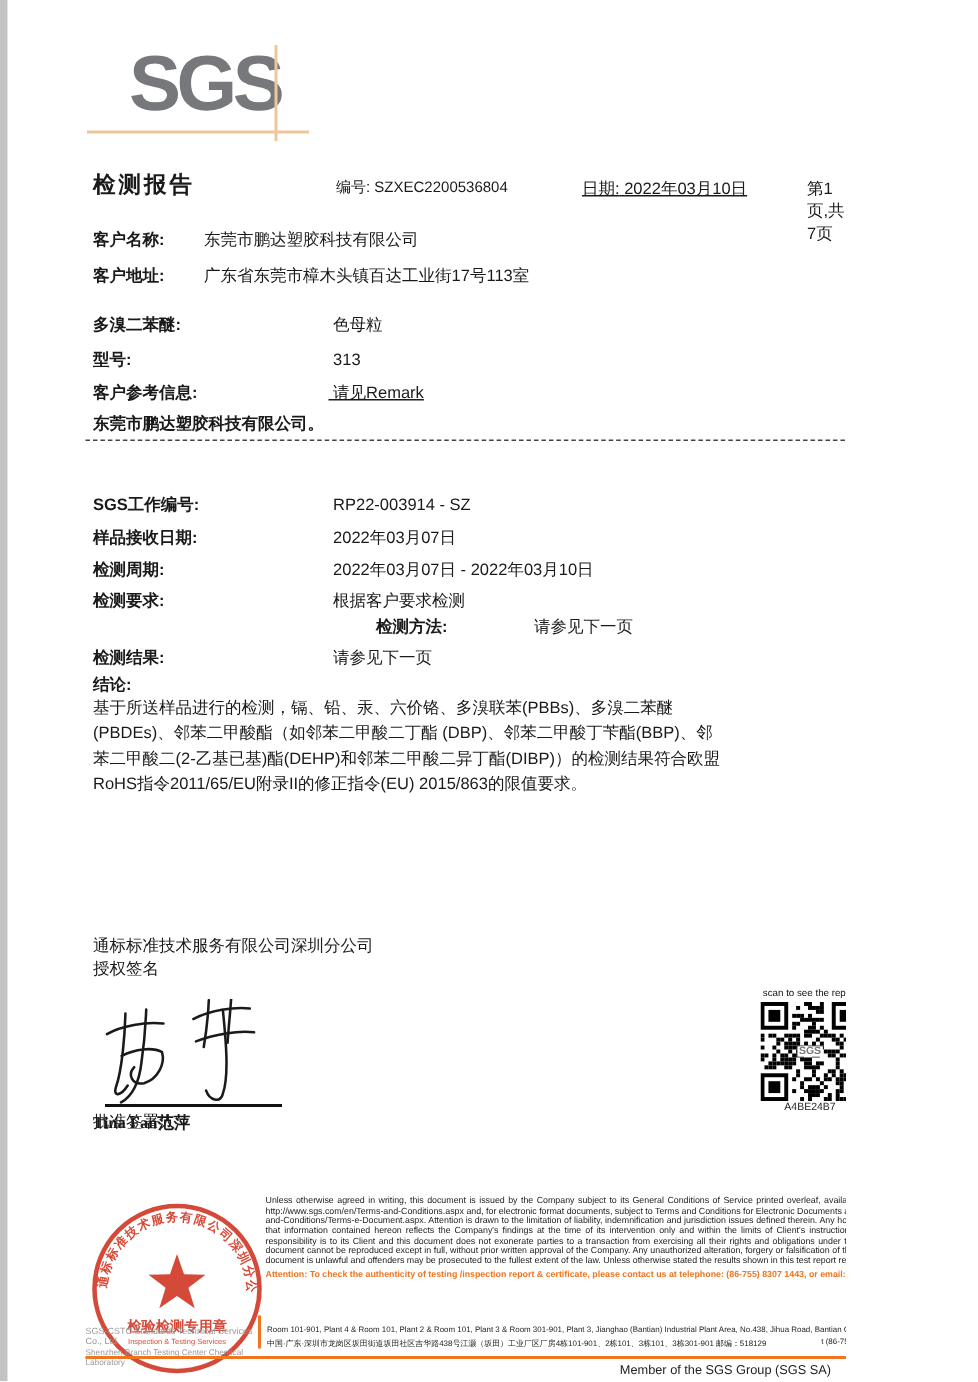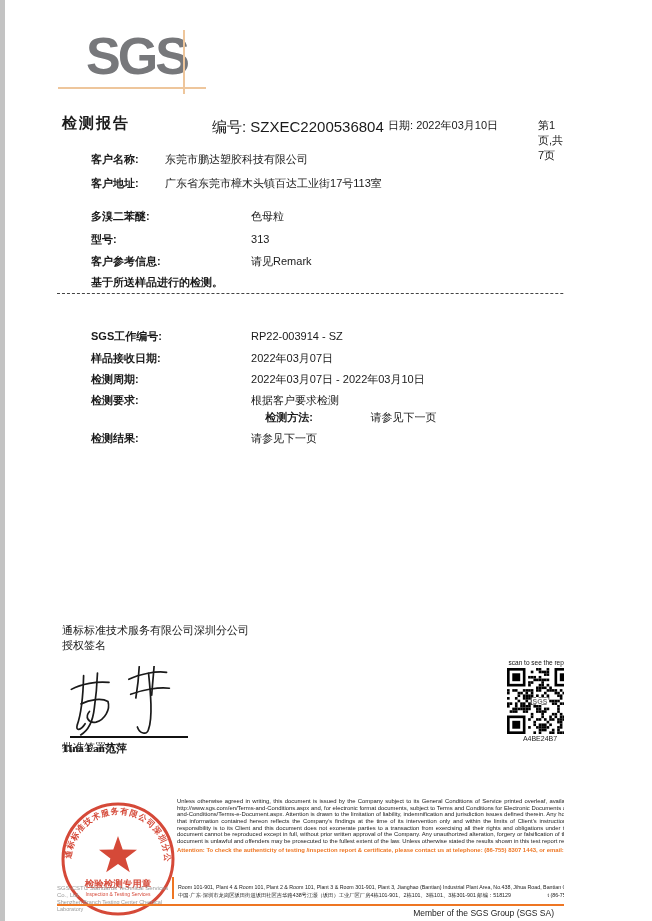--- a/index.html
+++ b/index.html
@@ -8,30 +8,30 @@
   .edge-strip{position:absolute;left:0;top:0;bottom:0;width:5px;background:#c3c3c3;}
 
   
   .logo-text{position:absolute;left:86px;top:30px;font-size:52px;font-weight:bold;
     color:#77787b;letter-spacing:-3px;line-height:1;}
   .logo-hline{position:absolute;left:58px;top:87px;width:148px;height:2px;background:#eec69c;}
   .logo-vline{position:absolute;left:183px;top:30px;width:2px;height:64px;background:#eec69c;}
 
   
   .doc-title{position:absolute;left:62px;top:114px;font-size:15px;font-weight:bold;letter-spacing:2px;}
-  .hdr-no{position:absolute;left:212px;top:118px;font-size:15px;}
-  .hdr-date{position:absolute;left:388px;top:118px;font-size:11px;}
+  .hdr-no{position:absolute;left:224px;top:118px;font-size:10px;}
+  .hdr-date{position:absolute;left:388px;top:118px;font-size:11px;text-decoration:underline;}
   .hdr-page{position:absolute;left:538px;top:118px;font-size:11px;}
 
-  .row{position:absolute;left:62px;right:8px;font-size:11px;white-space:nowrap;margin-left:29px;}
+  .row{position:absolute;left:62px;right:8px;font-size:11px;white-space:nowrap;}
   .row .lbl{display:inline-block;font-weight:bold;}
   .lblw-70{width:71px;}
   .lblw-157{width:157px;}
   .cl-r0{top:152px;} .cl-r1{top:176px;}
-  .sm-r0{top:209px;} .sm-r1{top:232px;} .sm-r2{top:254px;}
+  .sm-r0{top:209px;} .sm-r1{top:232px;} .sm-r2{top:254px;text-decoration:underline;}
   .sm-note{top:275px;font-weight:bold;}
   .dash-sep{position:absolute;left:57px;top:293px;width:591px;border-top:1.5px dashed #444;}
   .jb-r0{top:329px;} .jb-r1{top:351px;} .jb-r2{top:372px;}
   .jb-r3{top:393px;} .jb-r4{top:410px;text-align:center;} .jb-r5{top:431px;}
   .concl{top:449px;white-space:normal;}
   .concl .lbl{vertical-align:top;}
   .concl .val{display:inline-block;width:424px;line-height:17px;vertical-align:top;}
 
   
   .sig-company{position:absolute;left:62px;top:623px;font-size:11px;}
@@ -95,21 +95,21 @@
     <span class="val">色母粒</span>
   </div>
   <div class="row sm-r1">
     <span class="lbl lblw-157">型号:</span>
     <span class="val">313</span>
   </div>
   <div class="row sm-r2">
     <span class="lbl lblw-157">客户参考信息:</span>
     <span class="val">请见Remark</span>
   </div>
-  <div class="row sm-note">基于所送样品进行的检测。</div>
+  <div class="row sm-note">东莞市鹏达塑胶科技有限公司。</div>
 
   <div class="dash-sep"></div>
 
   <div class="row jb-r0">
     <span class="lbl lblw-157">SGS工作编号:</span>
     <span class="val">RP22-003914 - SZ</span>
   </div>
   <div class="row jb-r1">
     <span class="lbl lblw-157">样品接收日期:</span>
     <span class="val">2022年03月07日</span>
@@ -124,20 +124,23 @@
   </div>
   <div class="row jb-r4">
     <span class="lbl lblw-157">检测方法:</span>
     <span class="val">请参见下一页</span>
   </div>
   <div class="row jb-r5">
     <span class="lbl lblw-157">检测结果:</span>
     <span class="val">请参见下一页</span>
   </div>
 
+  <div class="row concl">
+    <span class="lbl lblw-157">结论:</span><span class="val">基于所送样品进行的检测，镉、铅、汞、六价铬、多溴联苯(PBBs)、多溴二苯醚(PBDEs)、邻苯二甲酸酯（如邻苯二甲酸二丁酯 (DBP)、邻苯二甲酸丁苄酯(BBP)、邻苯二甲酸二(2-乙基已基)酯(DEHP)和邻苯二甲酸二异丁酯(DIBP)）的检测结果符合欧盟RoHS指令2011/65/EU附录II的修正指令(EU) 2015/863的限值要求。</span>
+  </div>
 
   <div class="sig-company">通标标准技术服务有限公司深圳分公司</div>
   <div class="sig-auth">授权签名</div>
   <svg class="sig-draw" width="140" height="70" viewBox="0 0 140 70">
     <g fill="none" stroke="#1a1a1a" stroke-width="1.7" stroke-linecap="round" transform="rotate(-3 70 35)">
       <path d="M6,20 C16,15 32,13 44,15"></path>
       <path d="M19,7 C18,20 15,44 10,56 C8,62 13,62 18,55"></path>
       <path d="M33,5 C32,16 30,30 28,40 C26,52 21,62 13,66"></path>
       <path d="M15,35 C24,31 36,30 42,34 C44,42 38,52 29,54 C21,55 18,48 23,43"></path>
       <path d="M64,13 C75,8 92,6 102,8"></path>

